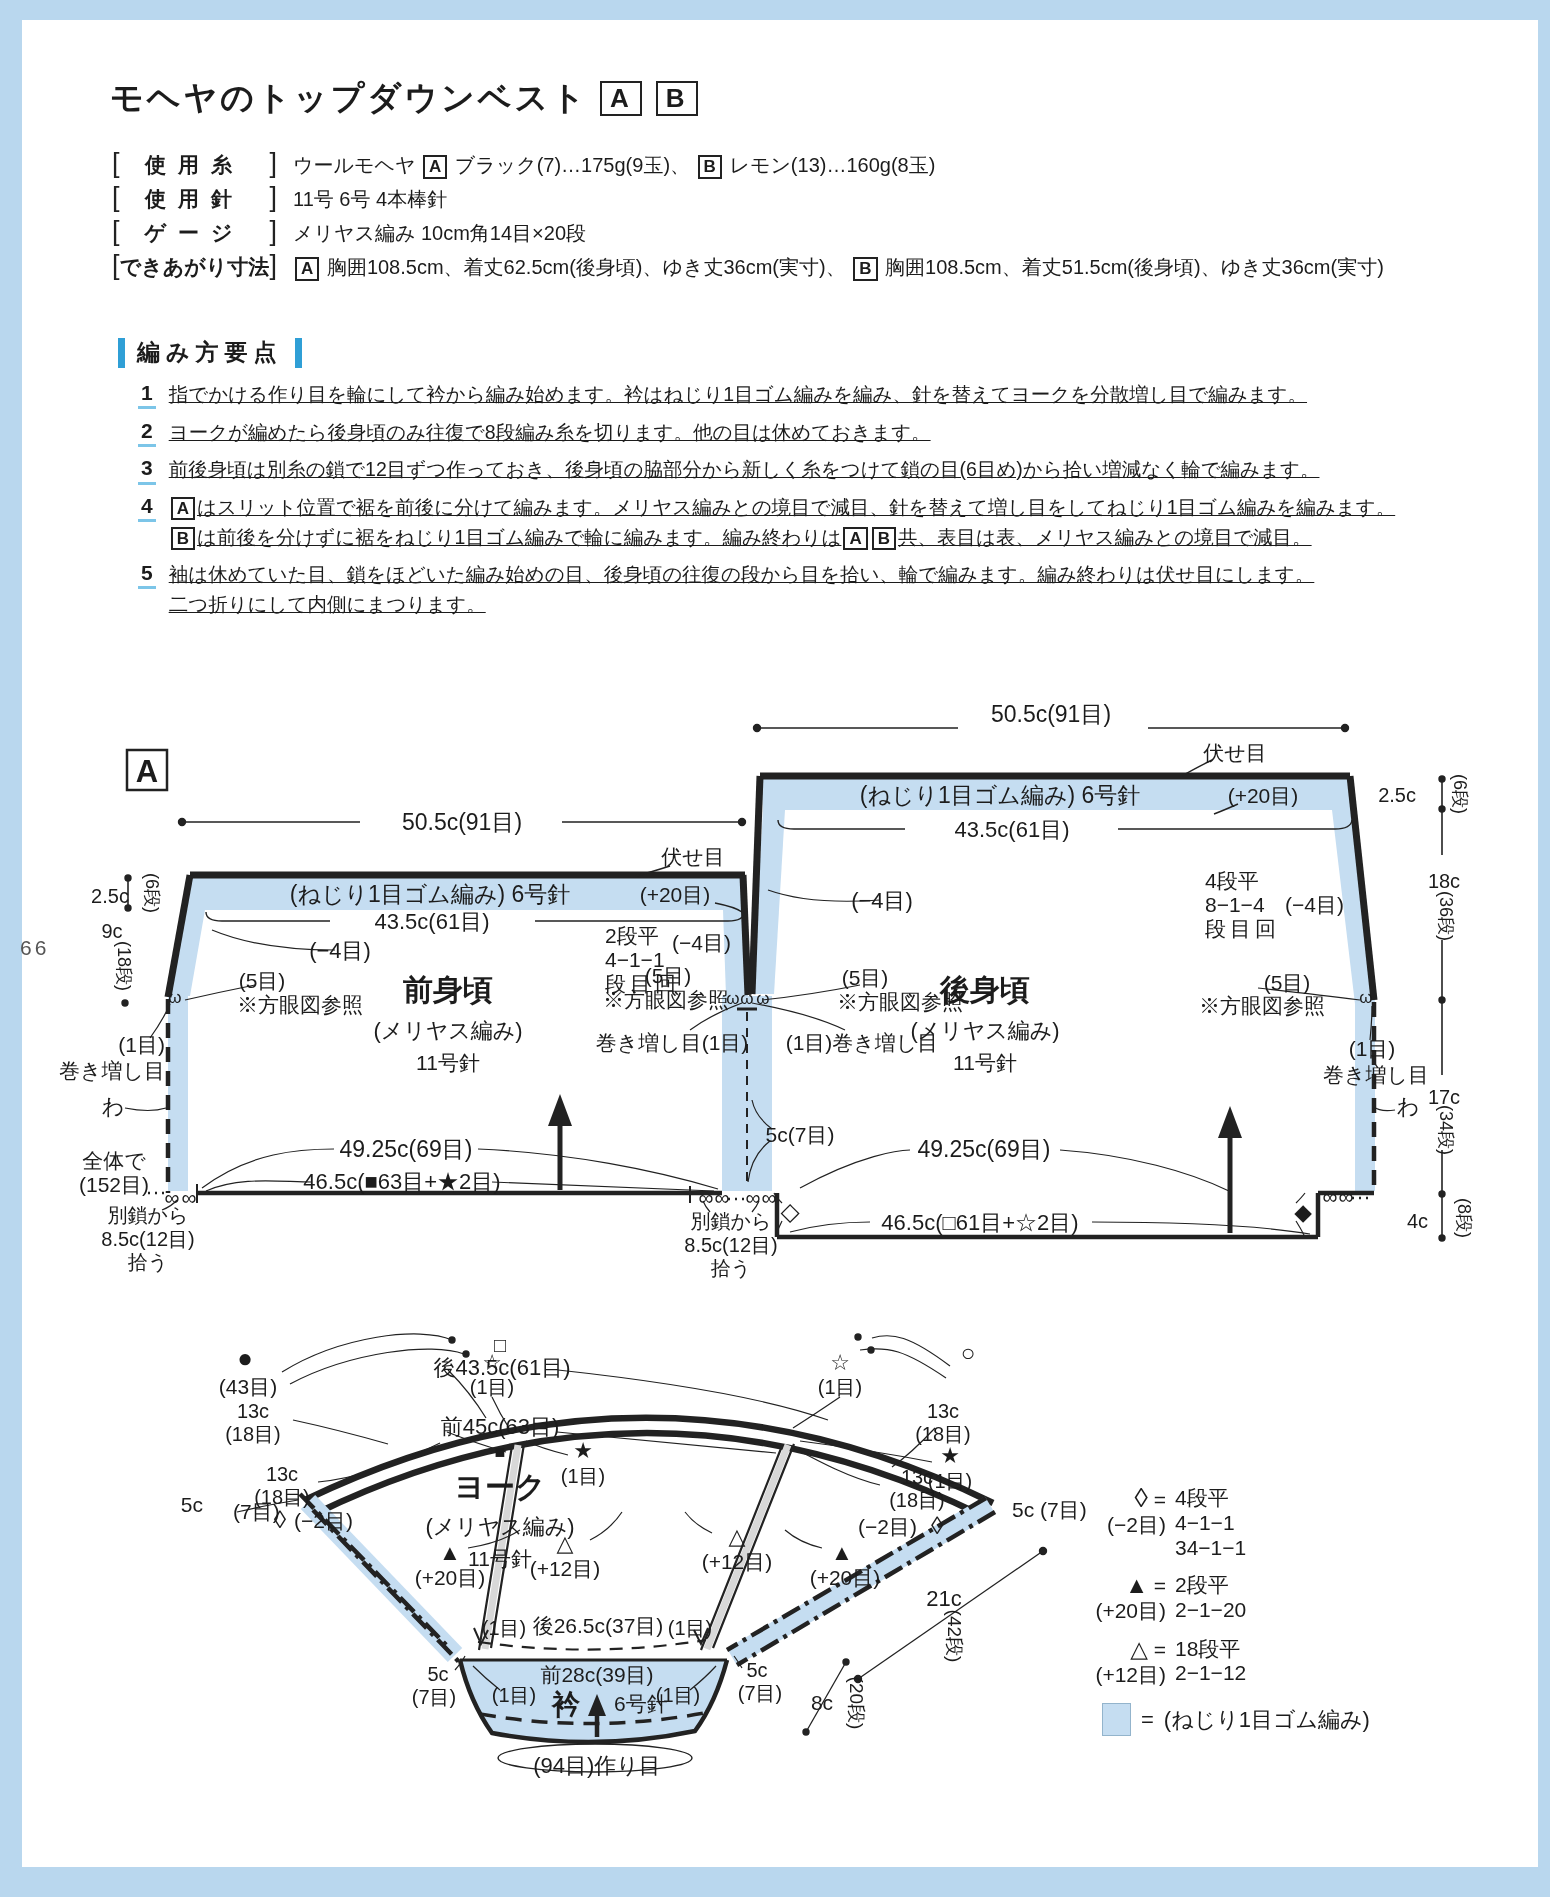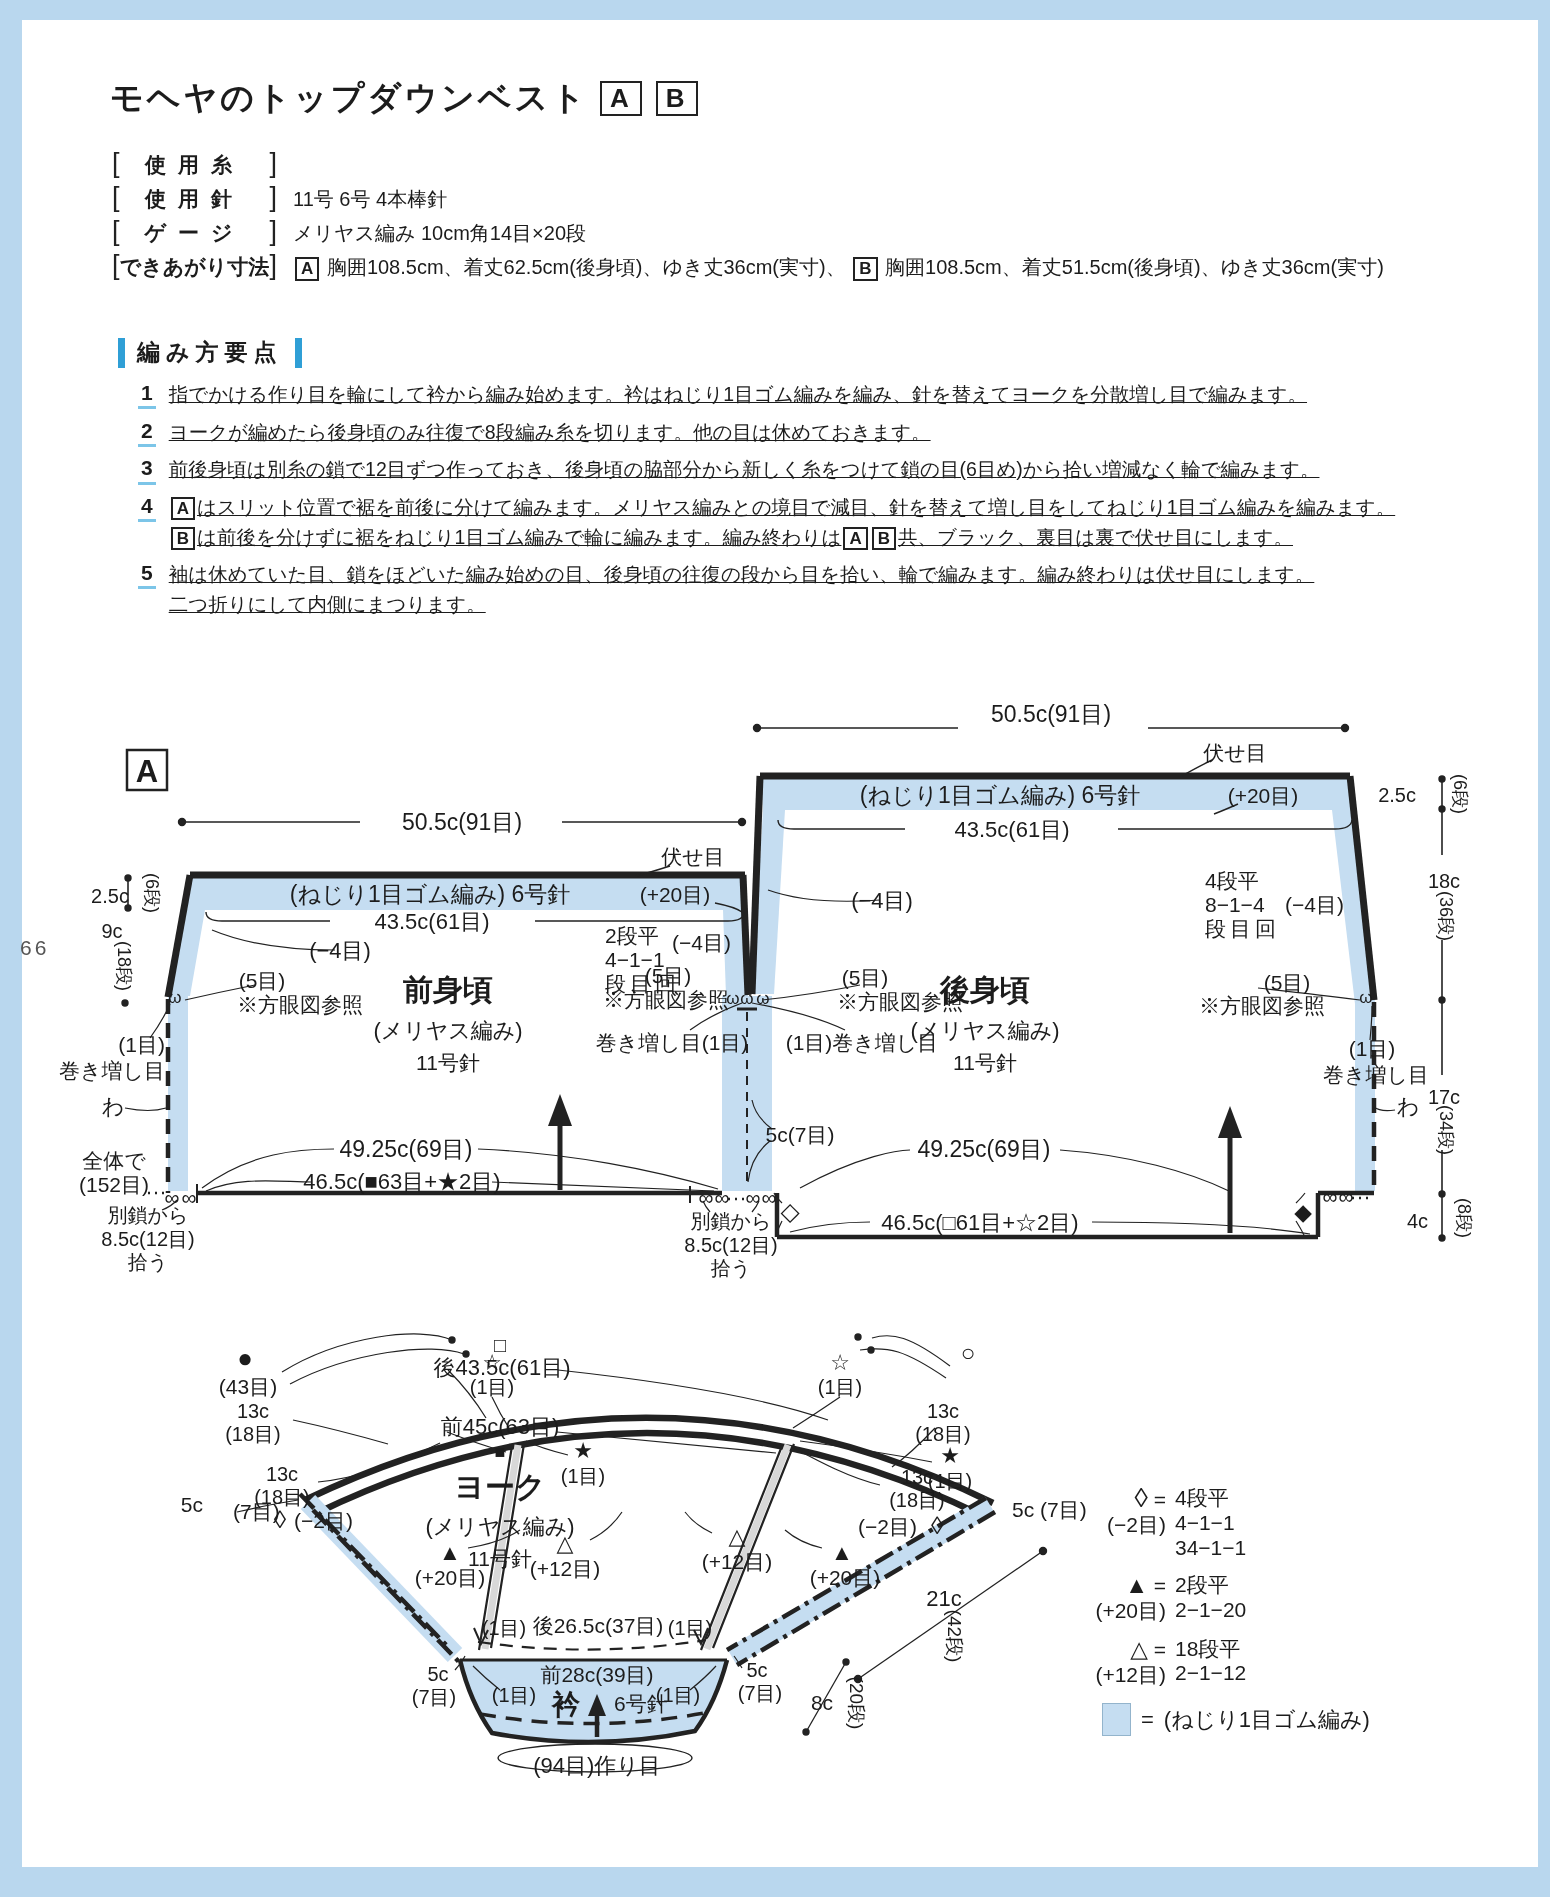--- a/index.html
+++ b/index.html
@@ -42,20 +42,27 @@
   <h1 class="title">
     <span>モヘヤのトップダウンベスト</span>
     <span class="badge badge-lg">A</span>
     <span class="badge badge-lg">B</span>
   </h1>
 
   <div class="spec-row" style="top:150px">
     <span class="bkt">[</span>
     <span class="spec-label sp">使用糸</span>
     <span class="bkt">]</span>
+    <span class="spec-value">
+      <span>ウールモヘヤ </span>
+      <span class="badge">A</span>
+      <span>ブラック(7)…175g(9玉)、</span>
+      <span class="badge">B</span>
+      <span>レモン(13)…160g(8玉)</span>
+    </span>
   </div>
   <div class="spec-row" style="top:184px">
     <span class="bkt">[</span>
     <span class="spec-label sp">使用針</span>
     <span class="bkt">]</span>
     <span class="spec-value">11号 6号 4本棒針</span>
   </div>
   <div class="spec-row" style="top:218px">
     <span class="bkt">[</span>
     <span class="spec-label sp">ゲージ</span>
@@ -90,21 +97,21 @@
       <div class="steptext">ヨークが編めたら後身頃のみ往復で8段編み糸を切ります。他の目は休めておきます。</div>
     </div>
     <div class="step">
       <span class="stepnum">3</span>
       <div class="steptext">前後身頃は別糸の鎖で12目ずつ作っておき、後身頃の脇部分から新しく糸をつけて鎖の目(6目め)から拾い増減なく輪で編みます。</div>
     </div>
     <div class="step">
       <span class="stepnum">4</span>
       <div class="steptext">
         <div><span class="badge">A</span><span>はスリット位置で裾を前後に分けて編みます。メリヤス編みとの境目で減目、針を替えて増し目をしてねじり1目ゴム編みを編みます。</span></div>
-        <div><span class="badge">B</span><span>は前後を分けずに裾をねじり1目ゴム編みで輪に編みます。編み終わりは</span><span class="badge">A</span><span class="badge">B</span><span>共、ブラック、裏目は裏で伏せ目にします。</span></div>
+        <div><span class="badge">B</span><span>は前後を分けずに裾をねじり1目ゴム編みで輪に編みます。編み終わりは</span><span class="badge">A</span><span class="badge">B</span><span>共、表目は表、メリヤス編みとの境目で減目。</span></div>
       </div>
     </div>
     <div class="step">
       <span class="stepnum">5</span>
       <div class="steptext">
         <div>袖は休めていた目、鎖をほどいた編み始めの目、後身頃の往復の段から目を拾い、輪で編みます。編み終わりは伏せ目にします。</div>
         <div>二つ折りにして内側にまつります。</div>
       </div>
     </div>
   </div>

